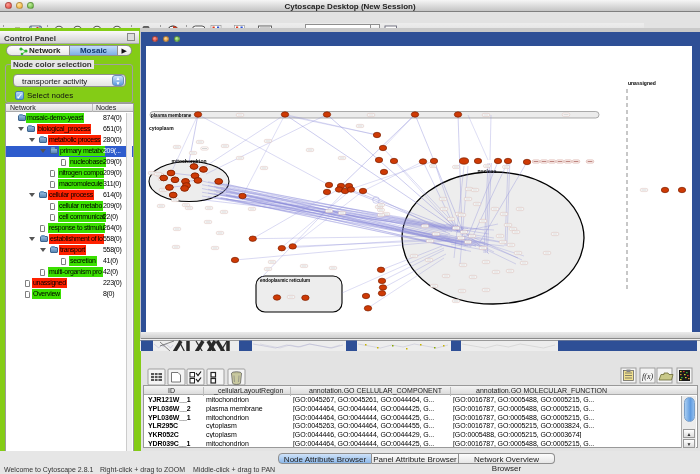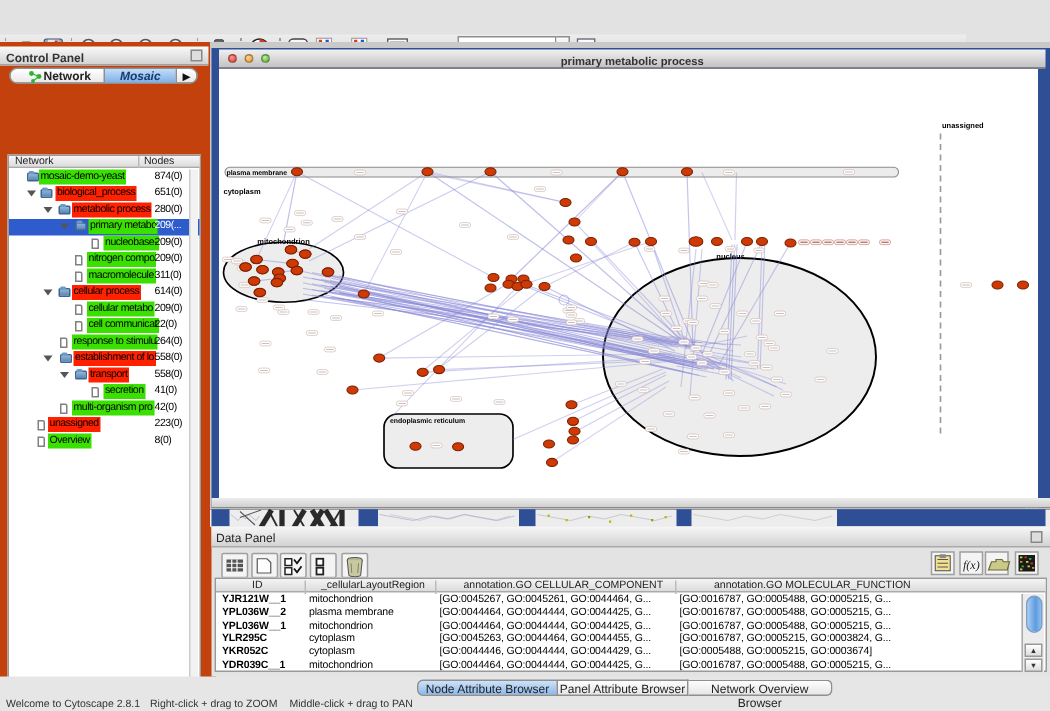--- a/index.html
+++ b/index.html
@@ -20,30 +20,30 @@
   #titlebar .t-title { position:absolute; left:0; right:0; top:1.5px; text-align:center;
     font-size:8px; font-weight:bold; color:#222; }
 
   
   #toolbar { left:0; top:23px; width:644px; height:16px;
     background:linear-gradient(#ededed,#d9d9d9); border-bottom:1px solid #9a9a9a; }
   .tsep { position:absolute; top:2px; height:12px; width:0;
     border-left:1px dotted #9a9a9a; }
 
   
-  #leftpanel { left:0; top:28px; width:144px; height:446px; background:#c2410c; }
+  #leftpanel { left:0; top:28px; width:144px; height:446px; background:#84cc16; }
   #cp-header { position:absolute; left:0; top:3px; width:139px; height:13px;
     background:linear-gradient(#fafafa,#d2d2d2); border-bottom:1px solid #aaa;
     font-size:8px; font-weight:bold; color:#333; padding:2.5px 0 0 4px; }
   #tabs { position:absolute; left:6px; top:17px; width:126px; height:11px;
     background:linear-gradient(#ffffff,#e8e8e8); border:1px solid #8f8f8f; border-radius:6px; }
   #tab-mosaic { position:absolute; left:62px; top:0px; width:49px; height:9px;
     background:linear-gradient(#c3ddf8,#7eb0e8); border-left:1px solid #8f8f8f;
     border-right:1px solid #8f8f8f; font-size:8px; font-weight:bold; color:#143a6e;
-    text-align:center;font-style:italic; }
+    text-align:center; }
   #tab-net-label { position:absolute; left:22px; top:0px; font-size:8px; font-weight:bold; color:#222; }
   #tab-arrow { position:absolute; right:4px; top:1px; font-size:7px; color:#111; }
   #groupbox { position:absolute; left:5px; top:36px; width:128px; height:39px;
     border:1px solid #a0a0a0; border-radius:3px; }
   #groupbox .legend { position:absolute; left:5px; top:-5px; background:#e6e6e6;
     padding:0 2px; font-size:8px; font-weight:bold; color:#333; }
   #combo { position:absolute; left:7px; top:9px; width:113px; height:13px;
     background:linear-gradient(#ffffff,#e4e4e4); border:1px solid #8f8f8f; border-radius:4px;
     font-size:8px; color:#111; padding:2px 0 0 8px; }
   #combo .stepper { position:absolute; right:1px; top:0px; width:12px; height:10.5px;
@@ -129,20 +129,26 @@
     background:linear-gradient(#fdfdfd,#e6e6e6); }
   .seg.first { border-left:1px solid #8f8f8f; border-radius:4px 0 0 4px;
     background:linear-gradient(#cfe2f8,#8cb8ea); }
   .seg.last { border-radius:0 4px 4px 0; }
   #status { position:absolute; left:0; top:15px; width:700px; font-size:7px; color:#333; }
 </style>
 </head>
 <body>
 <div id="stage">
 
+  <div class="abs" id="titlebar">
+    <div class="tl t-red"></div>
+      <div class="tl t-yel"></div>
+      <div class="tl t-grn"></div>
+    <div class="t-title">Cytoscape Desktop (New Session)</div>
+  </div>
 
   <div class="abs" id="toolbar">
     <div class="tsep" style="left:3px"></div>
     <div class="tsep" style="left:47px"></div>
     <div class="tsep" style="left:131px"></div>
     <div class="tsep" style="left:160px"></div>
     <div class="tsep" style="left:186px"></div>
     <svg id="tbicons" width="700" height="16" style="position:absolute;left:0;top:0">
         <path d="M10 12 L12 6.5 L15 6.5 L15 5 L20 5 L21 6.5 L26 6.5 L24.5 12 Z" fill="#c9c98a" stroke="#6b6b35" stroke-width="0.8"></path>
         <path d="M10 12 L11.5 7.5 L24 7.5" fill="none" stroke="#8a8a50" stroke-width="0.6"></path>
@@ -220,20 +226,28 @@
         <circle cx="3" cy="3" r="1.6" fill="#2db52d"></circle>
           <circle cx="8" cy="5" r="1.6" fill="#2db52d"></circle>
         <circle cx="4" cy="8" r="1.3" fill="#2db52d"></circle>
         <line x1="3" y1="3" x2="8" y2="5" stroke="#2db52d" stroke-width="0.8"></line>
         <line x1="4" y1="8" x2="8" y2="5" stroke="#2db52d" stroke-width="0.8"></line>
       </svg>
       <div id="tab-net-label">Network</div>
       <div id="tab-mosaic">Mosaic</div>
       <div id="tab-arrow">▶</div>
     </div>
+    <div id="groupbox">
+      <div class="legend">Node color selection</div>
+      <div id="combo">transporter activity
+        <div class="stepper">▲<br>▼</div>
+      </div>
+      <div id="checkbox">✓</div>
+      <div id="checklabel">Select nodes</div>
+    </div>
     <div id="treebox">
       <div id="treehead">
           <span class="c1">Network</span>
           <span class="div"></span>
           <span class="c2">Nodes</span>
         </div>
       <div id="treerows">
           <div class="trow" style="top:9px;">
             <div class="fold" style="left:12px"></div>
             <div class="lbl g" style="left:20px;max-width:80px">mosaic-demo-yeast</div>
@@ -325,21 +339,20 @@
             <div class="lbl g" style="left:26px;max-width:74px">Overview</div>
             <div class="val" style="">8(0)</div>
           </div>
         </div>
       <div class="scrolltrack"></div>
     </div>
   </div>
 
   <div class="abs" id="desktop">
     <div id="netwin">
-      <div id="nettitle">primary metabolic process</div>
       <div class="ntl" style="left:11px;background:radial-gradient(circle at 35% 30%,#ff9d94,#d93b31)"></div>
       <div class="ntl" style="left:22px;background:radial-gradient(circle at 35% 30%,#ffd894,#e8912e)"></div>
       <div class="ntl" style="left:33px;background:radial-gradient(circle at 35% 30%,#c6f0a0,#55b034)"></div>
       <div id="netcanvas">
         <svg id="net" width="546" height="286" viewBox="0 0 546 286">
             <rect x="4" y="65.5" width="449" height="6.5" rx="3.2" fill="#ececec" stroke="#8a8a8a" stroke-width="0.7"></rect>
             <text x="5" y="70.7" font-size="4.6" font-weight="bold" fill="#000">plasma membrane</text>
             <text x="3" y="83.5" font-size="5" font-weight="bold" fill="#000">cytoplasm</text>
             <text x="482" y="39" font-size="5" font-weight="bold" fill="#000">unassigned</text>
             <line x1="481" y1="43" x2="481" y2="246" stroke="#9a9a9a" stroke-width="1.1" stroke-dasharray="4,3"></line>
@@ -757,23 +770,20 @@
           <rect x="1" y="0.5" width="12" height="12.5" fill="#2e4f96"></rect>
           <rect x="99" y="0.5" width="13" height="12.5" fill="#2e4f96"></rect>
           <rect x="206" y="0.5" width="11" height="12.5" fill="#2e4f96"></rect>
           <rect x="311" y="0.5" width="10" height="12.5" fill="#2e4f96"></rect>
           <rect x="418" y="0.5" width="139" height="12.5" fill="#2e4f96"></rect>
         </svg>
     </div>
   </div>
 
   <div class="abs" id="datapanel">
-    <div id="dp-header">Data Panel
-      <span style="position:absolute;right:5px;top:3px;width:8px;height:8px;border:1px solid #888;background:#ddd;"></span>
-    </div>
     <svg id="dpicons" width="559" height="36" style="position:absolute;left:0;top:0">
         <rect x="7" y="18" width="17" height="16" fill="#f4f4f4" stroke="#9f9f9f" stroke-width="1" rx="1"></rect>
         <rect x="27" y="18" width="17" height="16" fill="#f4f4f4" stroke="#9f9f9f" stroke-width="1" rx="1"></rect>
         <rect x="46" y="18" width="17" height="16" fill="#f4f4f4" stroke="#9f9f9f" stroke-width="1" rx="1"></rect>
         <rect x="66" y="18" width="17" height="16" fill="#f4f4f4" stroke="#9f9f9f" stroke-width="1" rx="1"></rect>
         <rect x="87" y="18" width="17" height="16" fill="#f4f4f4" stroke="#9f9f9f" stroke-width="1" rx="1"></rect>
         <rect x="10" y="22" width="11" height="8" fill="#555"></rect>
         <line x1="10" y1="24.5" x2="21" y2="24.5" stroke="#fff" stroke-width="0.8"></line>
         <line x1="10" y1="27.5" x2="21" y2="27.5" stroke="#fff" stroke-width="0.8"></line>
         <line x1="13.5" y1="22" x2="13.5" y2="30" stroke="#fff" stroke-width="0.8"></line>

